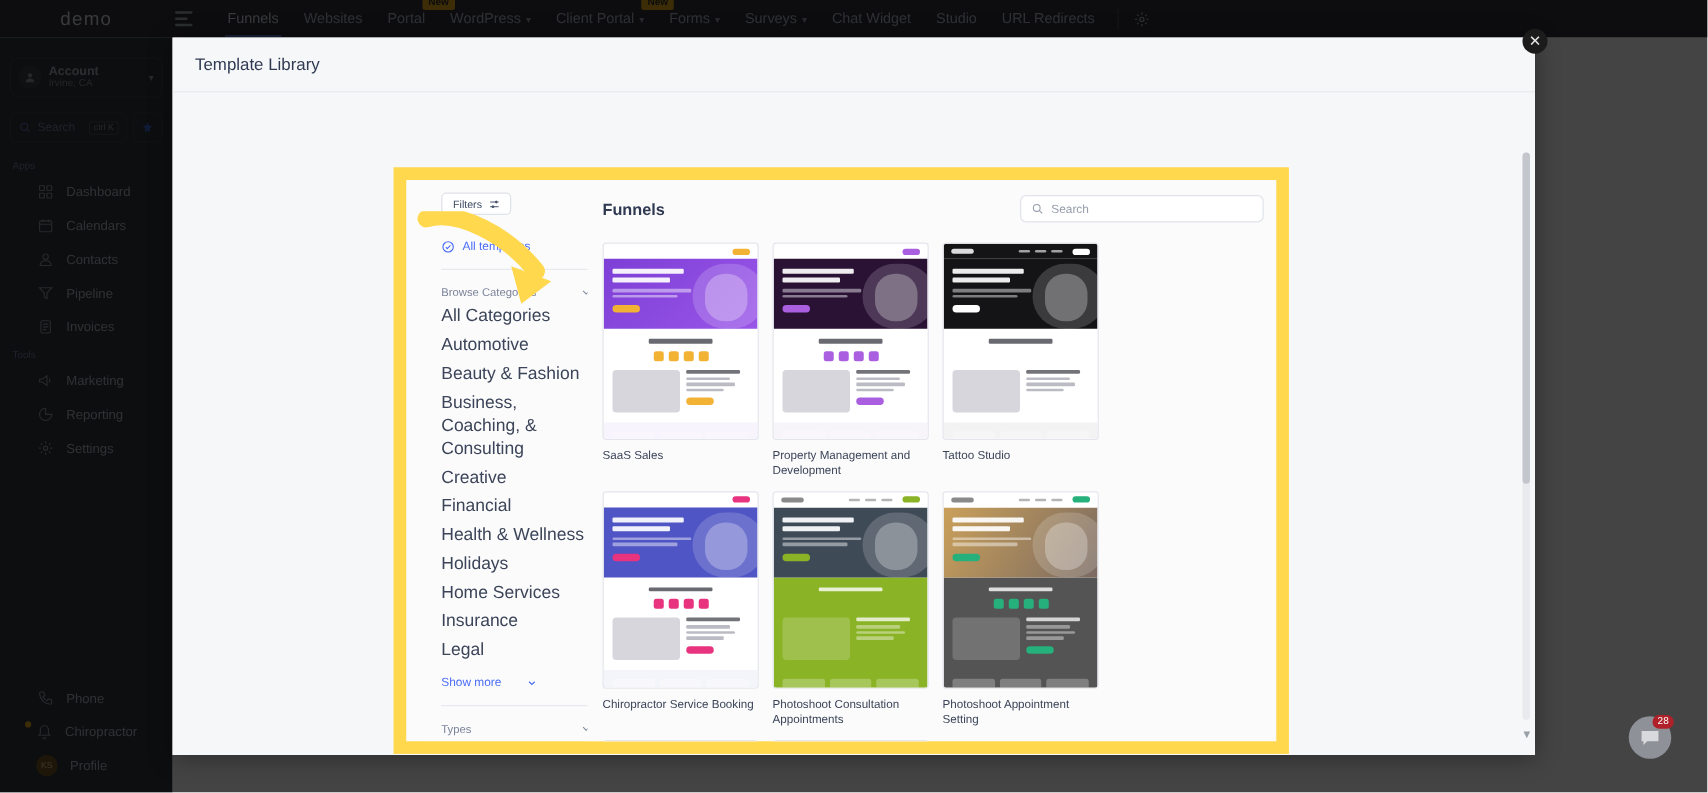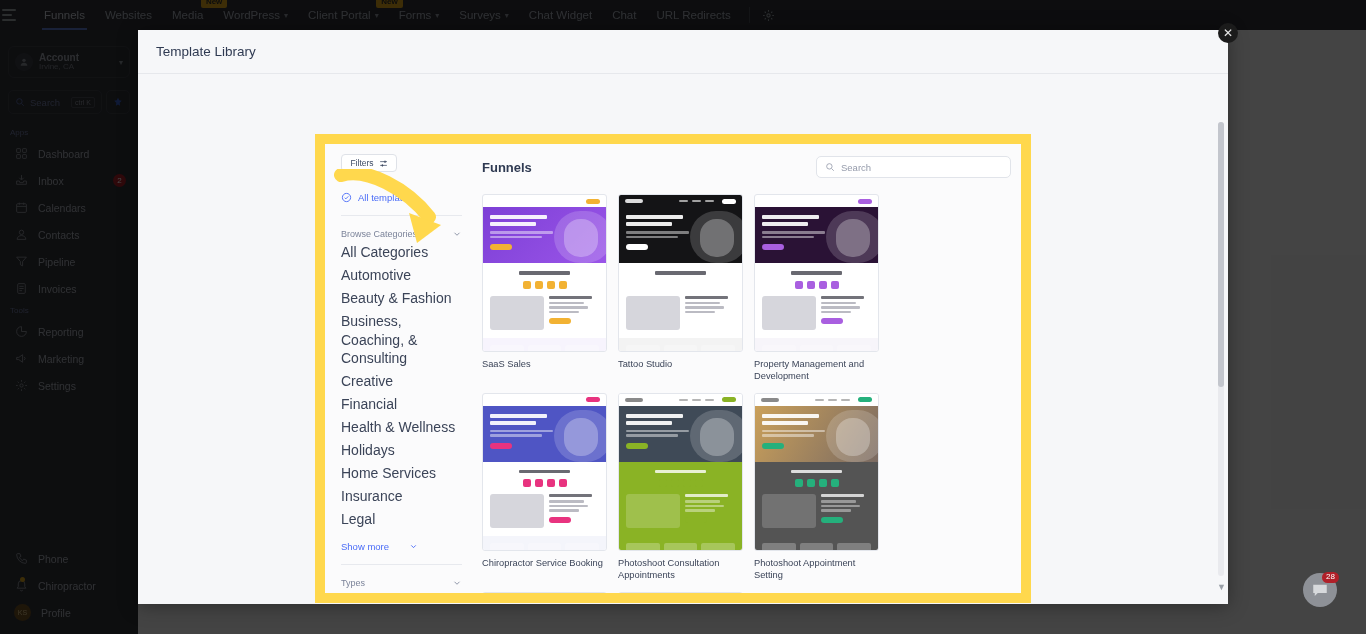--- a/index.html
+++ b/index.html
@@ -63,21 +63,21 @@
   .searchrow { display:flex; gap:4px; padding:0 8px; margin-bottom:10px; }
   .searchbox {
     flex:1; height:24px; border:1px solid #3d4046; border-radius:5px;
     display:flex; align-items:center; gap:5px; padding:0 6px;
   }
   .searchbox .lbl { font-size:9.5px; color:#6f7aa0; flex:1; }
   .kbd { font-size:7px; color:#8b9099; border:1px solid #4a4d55; border-radius:2px; padding:1px 3px; }
   .pin-btn { width:24px; height:24px; border:1px solid #3d4046; border-radius:5px; display:flex; align-items:center; justify-content:center; }
 
   .sec-label { font-size:8px; color:#6f7aa0; padding:4px 10px 3px; }
-  .nav-l { display:flex; align-items:center; gap:10px; height:27px; padding:0 14px; position:relative;text-align:right; }
+  .nav-l { display:flex; align-items:center; gap:10px; height:27px; padding:0 29px; position:relative;text-align:right; }
   .nav-l .ico { width:14px; height:14px; display:flex; align-items:center; justify-content:center; color:#8b9098; }
   .nav-l .tx { font-size:10.5px; color:#a9aeb7; }
   .count-pill {
     position:absolute; right:12px; width:13px; height:13px; border-radius:50%;
     background:#a8202a; color:#fff; font-size:8px; display:flex; align-items:center; justify-content:center;
   }
   .bottom-nav { position:absolute; left:0; bottom:8px; width:138px; }
   .avatar-sm { width:17px; height:17px; border-radius:50%; background:#6d5023; color:#d8c08a; font-size:7px; display:flex; align-items:center; justify-content:center; }
   .dot-o { position:absolute; left:20px; top:5px; width:5px; height:5px; border-radius:50%; background:#d7a21c; }
 
@@ -107,21 +107,21 @@
 
   
   .highlight {
     position:absolute; left:177px; top:60px; width:716px; height:469px;
     border:5px solid #ffd84d; background:#ffd84d; overflow:hidden;
   }
   .hl-inner { position:absolute; inset:5px; background:#fbfbfc; overflow:hidden; }
 
   
   .filters {
-    position:absolute; left:4px; top:0; width:145px; height:100%;
+    position:absolute; left:16px; top:0; width:145px; height:100%;
     background:#fbfbfc; padding:10px 12px 4px 12px;
   }
   .filters-btn {
     width:56px; height:18px; border:1px solid #dfe2e8; border-radius:4px; background:#fff;
     display:flex; align-items:center; justify-content:center; gap:5px;
     font-size:8.5px; color:#3d4a63;
   }
   .all-templates {
     display:flex; align-items:center; gap:6px; margin-top:20px; color:#4a6cf7; font-size:9.5px;
   }
@@ -182,34 +182,35 @@
   .mscroll .arrow-d { position:absolute; left:-1px; bottom:-16px; font-size:9px; color:#9aa0a8; }
 </style>
 </head>
 <body>
 
 <div id="app">
 
   <div class="bg-layer">
 
     <div class="topbar">
+      <div class="brand">demo</div>
       <div class="hamburger">
           <i></i>
           <i></i>
           <i></i>
         </div>
       <div class="topnav" id="topnav">
           <div class="nav-item active">
             <span>Funnels</span>
           </div>
           <div class="nav-item">
             <span>Websites</span>
           </div>
           <div class="nav-item">
-            <span>Media</span>
+            <span>Portal</span>
             <span class="badge-new">New</span>
           </div>
           <div class="nav-item">
             <span>WordPress</span>
             <span class="caret">▾</span>
           </div>
           <div class="nav-item">
             <span>Client Portal</span>
             <span class="caret">▾</span>
             <span class="badge-new">New</span>
@@ -219,21 +220,21 @@
             <span class="caret">▾</span>
           </div>
           <div class="nav-item">
             <span>Surveys</span>
             <span class="caret">▾</span>
           </div>
           <div class="nav-item">
             <span>Chat Widget</span>
           </div>
           <div class="nav-item">
-            <span>Chat</span>
+            <span>Studio</span>
           </div>
           <div class="nav-item">
             <span>URL Redirects</span>
           </div>
           <div class="divider"></div>
           <div class="gear-btn">
             <svg width="13" height="13" viewBox="0 0 24 24" fill="none" stroke="#9aa0a6" stroke-width="2">
               <circle cx="12" cy="12" r="3"></circle>
               <path d="M12 2v3M12 19v3M2 12h3M19 12h3M5 5l2 2M17 17l2 2M19 5l-2 2M7 17l-2 2"></path>
             </svg>
@@ -281,30 +282,20 @@
                 <rect x="14" y="3" width="7" height="7" rx="1"></rect>
                 <rect x="3" y="14" width="7" height="7" rx="1"></rect>
                 <rect x="14" y="14" width="7" height="7" rx="1"></rect>
               </svg>
             </span>
             <span class="tx">Dashboard</span>
           </div>
           <div class="nav-l">
             <span class="ico">
               <svg width="13" height="13" viewBox="0 0 24 24" fill="none" stroke="#8b9098" stroke-width="1.7">
-                <path d="M3 13h5l1 3h6l1-3h5v6H3z"></path>
-                <path d="M12 2v8M8 7l4 4 4-4"></path>
-              </svg>
-            </span>
-            <span class="tx">Inbox</span>
-            <span class="count-pill">2</span>
-          </div>
-          <div class="nav-l">
-            <span class="ico">
-              <svg width="13" height="13" viewBox="0 0 24 24" fill="none" stroke="#8b9098" stroke-width="1.7">
                 <rect x="3" y="5" width="18" height="16" rx="2"></rect>
                 <path d="M3 10h18M8 3v4M16 3v4"></path>
               </svg>
             </span>
             <span class="tx">Calendars</span>
           </div>
           <div class="nav-l">
             <span class="ico">
               <svg width="13" height="13" viewBox="0 0 24 24" fill="none" stroke="#8b9098" stroke-width="1.7">
                 <circle cx="12" cy="8" r="4"></circle>
@@ -327,33 +318,33 @@
                 <rect x="5" y="3" width="14" height="18" rx="2"></rect>
                 <path d="M8 8h8M8 12h8M8 16h5"></path>
               </svg>
             </span>
             <span class="tx">Invoices</span>
           </div>
           <div class="sec-label">Tools</div>
           <div class="nav-l">
             <span class="ico">
               <svg width="13" height="13" viewBox="0 0 24 24" fill="none" stroke="#8b9098" stroke-width="1.7">
-                <path d="M12 3a9 9 0 109 9h-9z"></path>
-              </svg>
-            </span>
-            <span class="tx">Reporting</span>
-          </div>
-          <div class="nav-l">
-            <span class="ico">
-              <svg width="13" height="13" viewBox="0 0 24 24" fill="none" stroke="#8b9098" stroke-width="1.7">
                 <path d="M3 10v4h4l7 5V5L7 10z"></path>
                 <path d="M17 9a4 4 0 010 6"></path>
               </svg>
             </span>
             <span class="tx">Marketing</span>
+          </div>
+          <div class="nav-l">
+            <span class="ico">
+              <svg width="13" height="13" viewBox="0 0 24 24" fill="none" stroke="#8b9098" stroke-width="1.7">
+                <path d="M12 3a9 9 0 109 9h-9z"></path>
+              </svg>
+            </span>
+            <span class="tx">Reporting</span>
           </div>
           <div class="nav-l">
             <span class="ico">
               <svg width="13" height="13" viewBox="0 0 24 24" fill="none" stroke="#8b9098" stroke-width="1.7">
                 <circle cx="12" cy="12" r="3"></circle>
                 <path d="M12 2v3M12 19v3M2 12h3M19 12h3M5 5l2 2M17 17l2 2M19 5l-2 2M7 17l-2 2"></path>
               </svg>
             </span>
             <span class="tx">Settings</span>
           </div>
@@ -513,20 +504,67 @@
                     <div style="background:#f7f4fd;height:40px;padding:7px;display:flex;gap:4px">
                       <div style="flex:1;border-radius:2px;background:rgba(255,255,255,.25)"></div>
                       <div style="flex:1;border-radius:2px;background:rgba(255,255,255,.25)"></div>
                       <div style="flex:1;border-radius:2px;background:rgba(255,255,255,.25)"></div>
                     </div>
                   </div>
                   <div class="cap">SaaS Sales</div>
                 </div>
                 <div class="card">
                   <div class="thumb">
+                    <div class="t-nav" style="background:transparent;position:relative;z-index:2">
+                      <span class="t-logo" style="background:rgba(255,255,255,.85)"></span>
+                      <span class="t-nav-links">
+                        <i style="background:rgba(255,255,255,.6)"></i>
+                        <i style="background:rgba(255,255,255,.6)"></i>
+                        <i style="background:rgba(255,255,255,.6)"></i>
+                      </span>
+                      <span class="t-pill" style="background:#a95fe0;margin-left:4px"></span>
+                    </div>
+                    <div style="height:56px;background:#2a1235;padding:8px 7px;position:relative;overflow:hidden">
+                      <div class="t-line" style="width:52%;background:rgba(255,255,255,.92);height:4px;margin-bottom:3px"></div>
+                      <div class="t-line" style="width:42%;background:rgba(255,255,255,.92);height:4px;margin-bottom:5px"></div>
+                      <div class="t-line" style="width:58%;background:rgba(255,255,255,.45);margin-bottom:2px"></div>
+                      <div class="t-line" style="width:48%;background:rgba(255,255,255,.45);margin-bottom:6px"></div>
+                      <div class="t-btn" style="background:#a95fe0"></div>
+                      <div style="position:absolute;right:-6px;top:4px;width:58px;height:52px;border-radius:26px;background:rgba(255,255,255,.17)"></div>
+                      <div style="position:absolute;right:8px;top:12px;width:34px;height:38px;border-radius:16px;background:rgba(255,255,255,.28)"></div>
+                    </div>
+                    <div style="background:#ffffff;padding:8px 7px">
+                      <div class="t-line" style="width:46%;height:3.5px;margin:0 auto 6px;background:rgba(55,55,65,.75)"></div>
+                      <div style="display:flex;gap:4px;justify-content:center;margin-bottom:7px">
+                        <span style="width:8px;height:8px;border-radius:2px;background:#a95fe0"></span>
+                        <span style="width:8px;height:8px;border-radius:2px;background:#a95fe0"></span>
+                        <span style="width:8px;height:8px;border-radius:2px;background:#a95fe0"></span>
+                        <span style="width:8px;height:8px;border-radius:2px;background:#a95fe0"></span>
+                      </div>
+                      <div style="display:flex;gap:5px;align-items:flex-start">
+                        <div style="flex:1.1;height:34px;border-radius:3px;background:rgba(120,120,140,.3)"></div>
+                        <div style="flex:1">
+                          <div class="t-line" style="width:85%;background:rgba(55,55,65,.7);margin-bottom:3px;height:3px"></div>
+                          <div class="t-line" style="width:70%;background:rgba(120,120,135,.5);margin-bottom:2px"></div>
+                          <div class="t-line" style="width:78%;background:rgba(120,120,135,.5);margin-bottom:2px"></div>
+                          <div class="t-line" style="width:60%;background:rgba(120,120,135,.5);margin-bottom:5px"></div>
+                          <div class="t-btn" style="background:#a95fe0"></div>
+                        </div>
+                      </div>
+                    </div>
+                    <div style="background:#f7f5fa;height:40px;padding:7px;display:flex;gap:4px">
+                      <div style="flex:1;border-radius:2px;background:rgba(255,255,255,.25)"></div>
+                      <div style="flex:1;border-radius:2px;background:rgba(255,255,255,.25)"></div>
+                      <div style="flex:1;border-radius:2px;background:rgba(255,255,255,.25)"></div>
+                    </div>
+                  </div>
+                  <div class="cap">Property Management and Development</div>
+                </div>
+                <div class="card">
+                  <div class="thumb">
                     <div class="t-nav" style="background:#141416;position:relative;z-index:2">
                       <span class="t-logo" style="background:rgba(255,255,255,.85)"></span>
                       <span class="t-nav-links">
                         <i style="background:rgba(255,255,255,.6)"></i>
                         <i style="background:rgba(255,255,255,.6)"></i>
                         <i style="background:rgba(255,255,255,.6)"></i>
                       </span>
                       <span class="t-pill" style="background:#ffffff;margin-left:4px"></span>
                     </div>
                     <div style="height:56px;background:#141416;padding:8px 7px;position:relative;overflow:hidden">
@@ -557,67 +595,20 @@
                         </div>
                       </div>
                     </div>
                     <div style="background:#f3f3f3;height:40px;padding:7px;display:flex;gap:4px">
                       <div style="flex:1;border-radius:2px;background:rgba(255,255,255,.25)"></div>
                       <div style="flex:1;border-radius:2px;background:rgba(255,255,255,.25)"></div>
                       <div style="flex:1;border-radius:2px;background:rgba(255,255,255,.25)"></div>
                     </div>
                   </div>
                   <div class="cap">Tattoo Studio</div>
-                </div>
-                <div class="card">
-                  <div class="thumb">
-                    <div class="t-nav" style="background:transparent;position:relative;z-index:2">
-                      <span class="t-logo" style="background:rgba(255,255,255,.85)"></span>
-                      <span class="t-nav-links">
-                        <i style="background:rgba(255,255,255,.6)"></i>
-                        <i style="background:rgba(255,255,255,.6)"></i>
-                        <i style="background:rgba(255,255,255,.6)"></i>
-                      </span>
-                      <span class="t-pill" style="background:#a95fe0;margin-left:4px"></span>
-                    </div>
-                    <div style="height:56px;background:#2a1235;padding:8px 7px;position:relative;overflow:hidden">
-                      <div class="t-line" style="width:52%;background:rgba(255,255,255,.92);height:4px;margin-bottom:3px"></div>
-                      <div class="t-line" style="width:42%;background:rgba(255,255,255,.92);height:4px;margin-bottom:5px"></div>
-                      <div class="t-line" style="width:58%;background:rgba(255,255,255,.45);margin-bottom:2px"></div>
-                      <div class="t-line" style="width:48%;background:rgba(255,255,255,.45);margin-bottom:6px"></div>
-                      <div class="t-btn" style="background:#a95fe0"></div>
-                      <div style="position:absolute;right:-6px;top:4px;width:58px;height:52px;border-radius:26px;background:rgba(255,255,255,.17)"></div>
-                      <div style="position:absolute;right:8px;top:12px;width:34px;height:38px;border-radius:16px;background:rgba(255,255,255,.28)"></div>
-                    </div>
-                    <div style="background:#ffffff;padding:8px 7px">
-                      <div class="t-line" style="width:46%;height:3.5px;margin:0 auto 6px;background:rgba(55,55,65,.75)"></div>
-                      <div style="display:flex;gap:4px;justify-content:center;margin-bottom:7px">
-                        <span style="width:8px;height:8px;border-radius:2px;background:#a95fe0"></span>
-                        <span style="width:8px;height:8px;border-radius:2px;background:#a95fe0"></span>
-                        <span style="width:8px;height:8px;border-radius:2px;background:#a95fe0"></span>
-                        <span style="width:8px;height:8px;border-radius:2px;background:#a95fe0"></span>
-                      </div>
-                      <div style="display:flex;gap:5px;align-items:flex-start">
-                        <div style="flex:1.1;height:34px;border-radius:3px;background:rgba(120,120,140,.3)"></div>
-                        <div style="flex:1">
-                          <div class="t-line" style="width:85%;background:rgba(55,55,65,.7);margin-bottom:3px;height:3px"></div>
-                          <div class="t-line" style="width:70%;background:rgba(120,120,135,.5);margin-bottom:2px"></div>
-                          <div class="t-line" style="width:78%;background:rgba(120,120,135,.5);margin-bottom:2px"></div>
-                          <div class="t-line" style="width:60%;background:rgba(120,120,135,.5);margin-bottom:5px"></div>
-                          <div class="t-btn" style="background:#a95fe0"></div>
-                        </div>
-                      </div>
-                    </div>
-                    <div style="background:#f7f5fa;height:40px;padding:7px;display:flex;gap:4px">
-                      <div style="flex:1;border-radius:2px;background:rgba(255,255,255,.25)"></div>
-                      <div style="flex:1;border-radius:2px;background:rgba(255,255,255,.25)"></div>
-                      <div style="flex:1;border-radius:2px;background:rgba(255,255,255,.25)"></div>
-                    </div>
-                  </div>
-                  <div class="cap">Property Management and Development</div>
                 </div>
                 <div class="card">
                   <div class="thumb">
                     <div class="t-nav" style="background:transparent;position:relative;z-index:2">
                       <span class="t-logo" style="background:rgba(255,255,255,.85)"></span>
                       <span class="t-nav-links">
                         <i style="background:rgba(255,255,255,.6)"></i>
                         <i style="background:rgba(255,255,255,.6)"></i>
                         <i style="background:rgba(255,255,255,.6)"></i>
                       </span>

